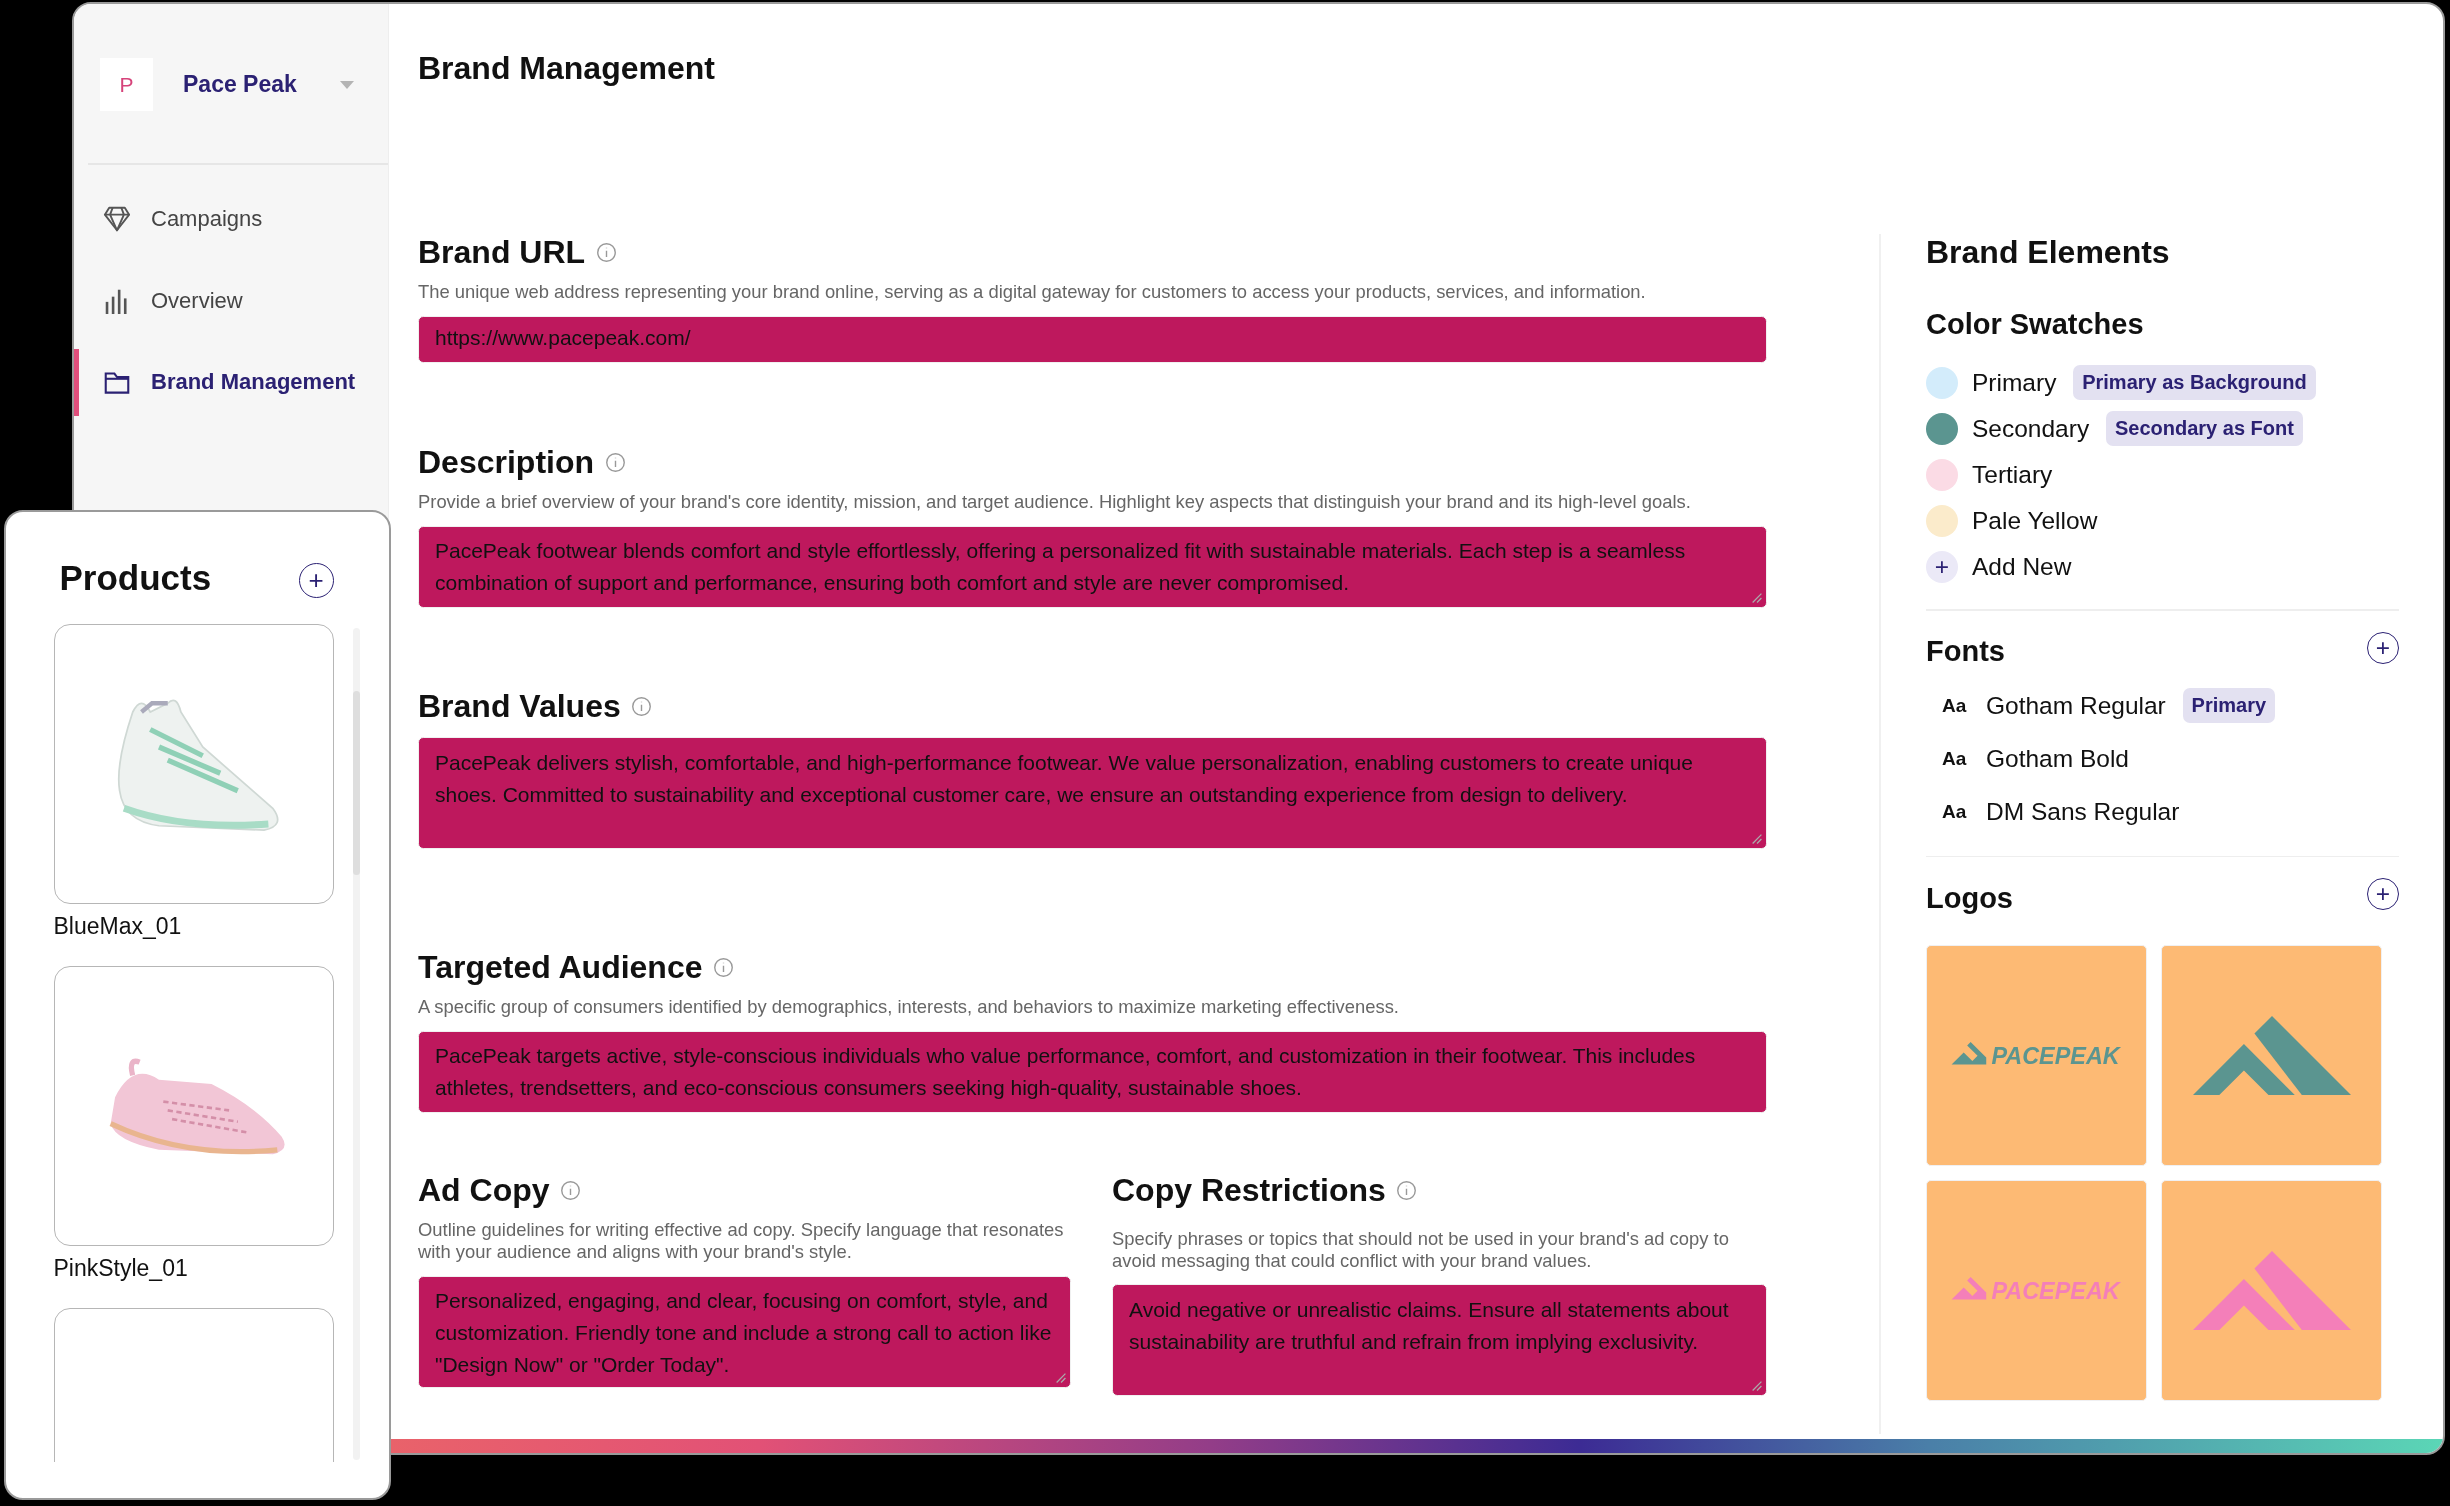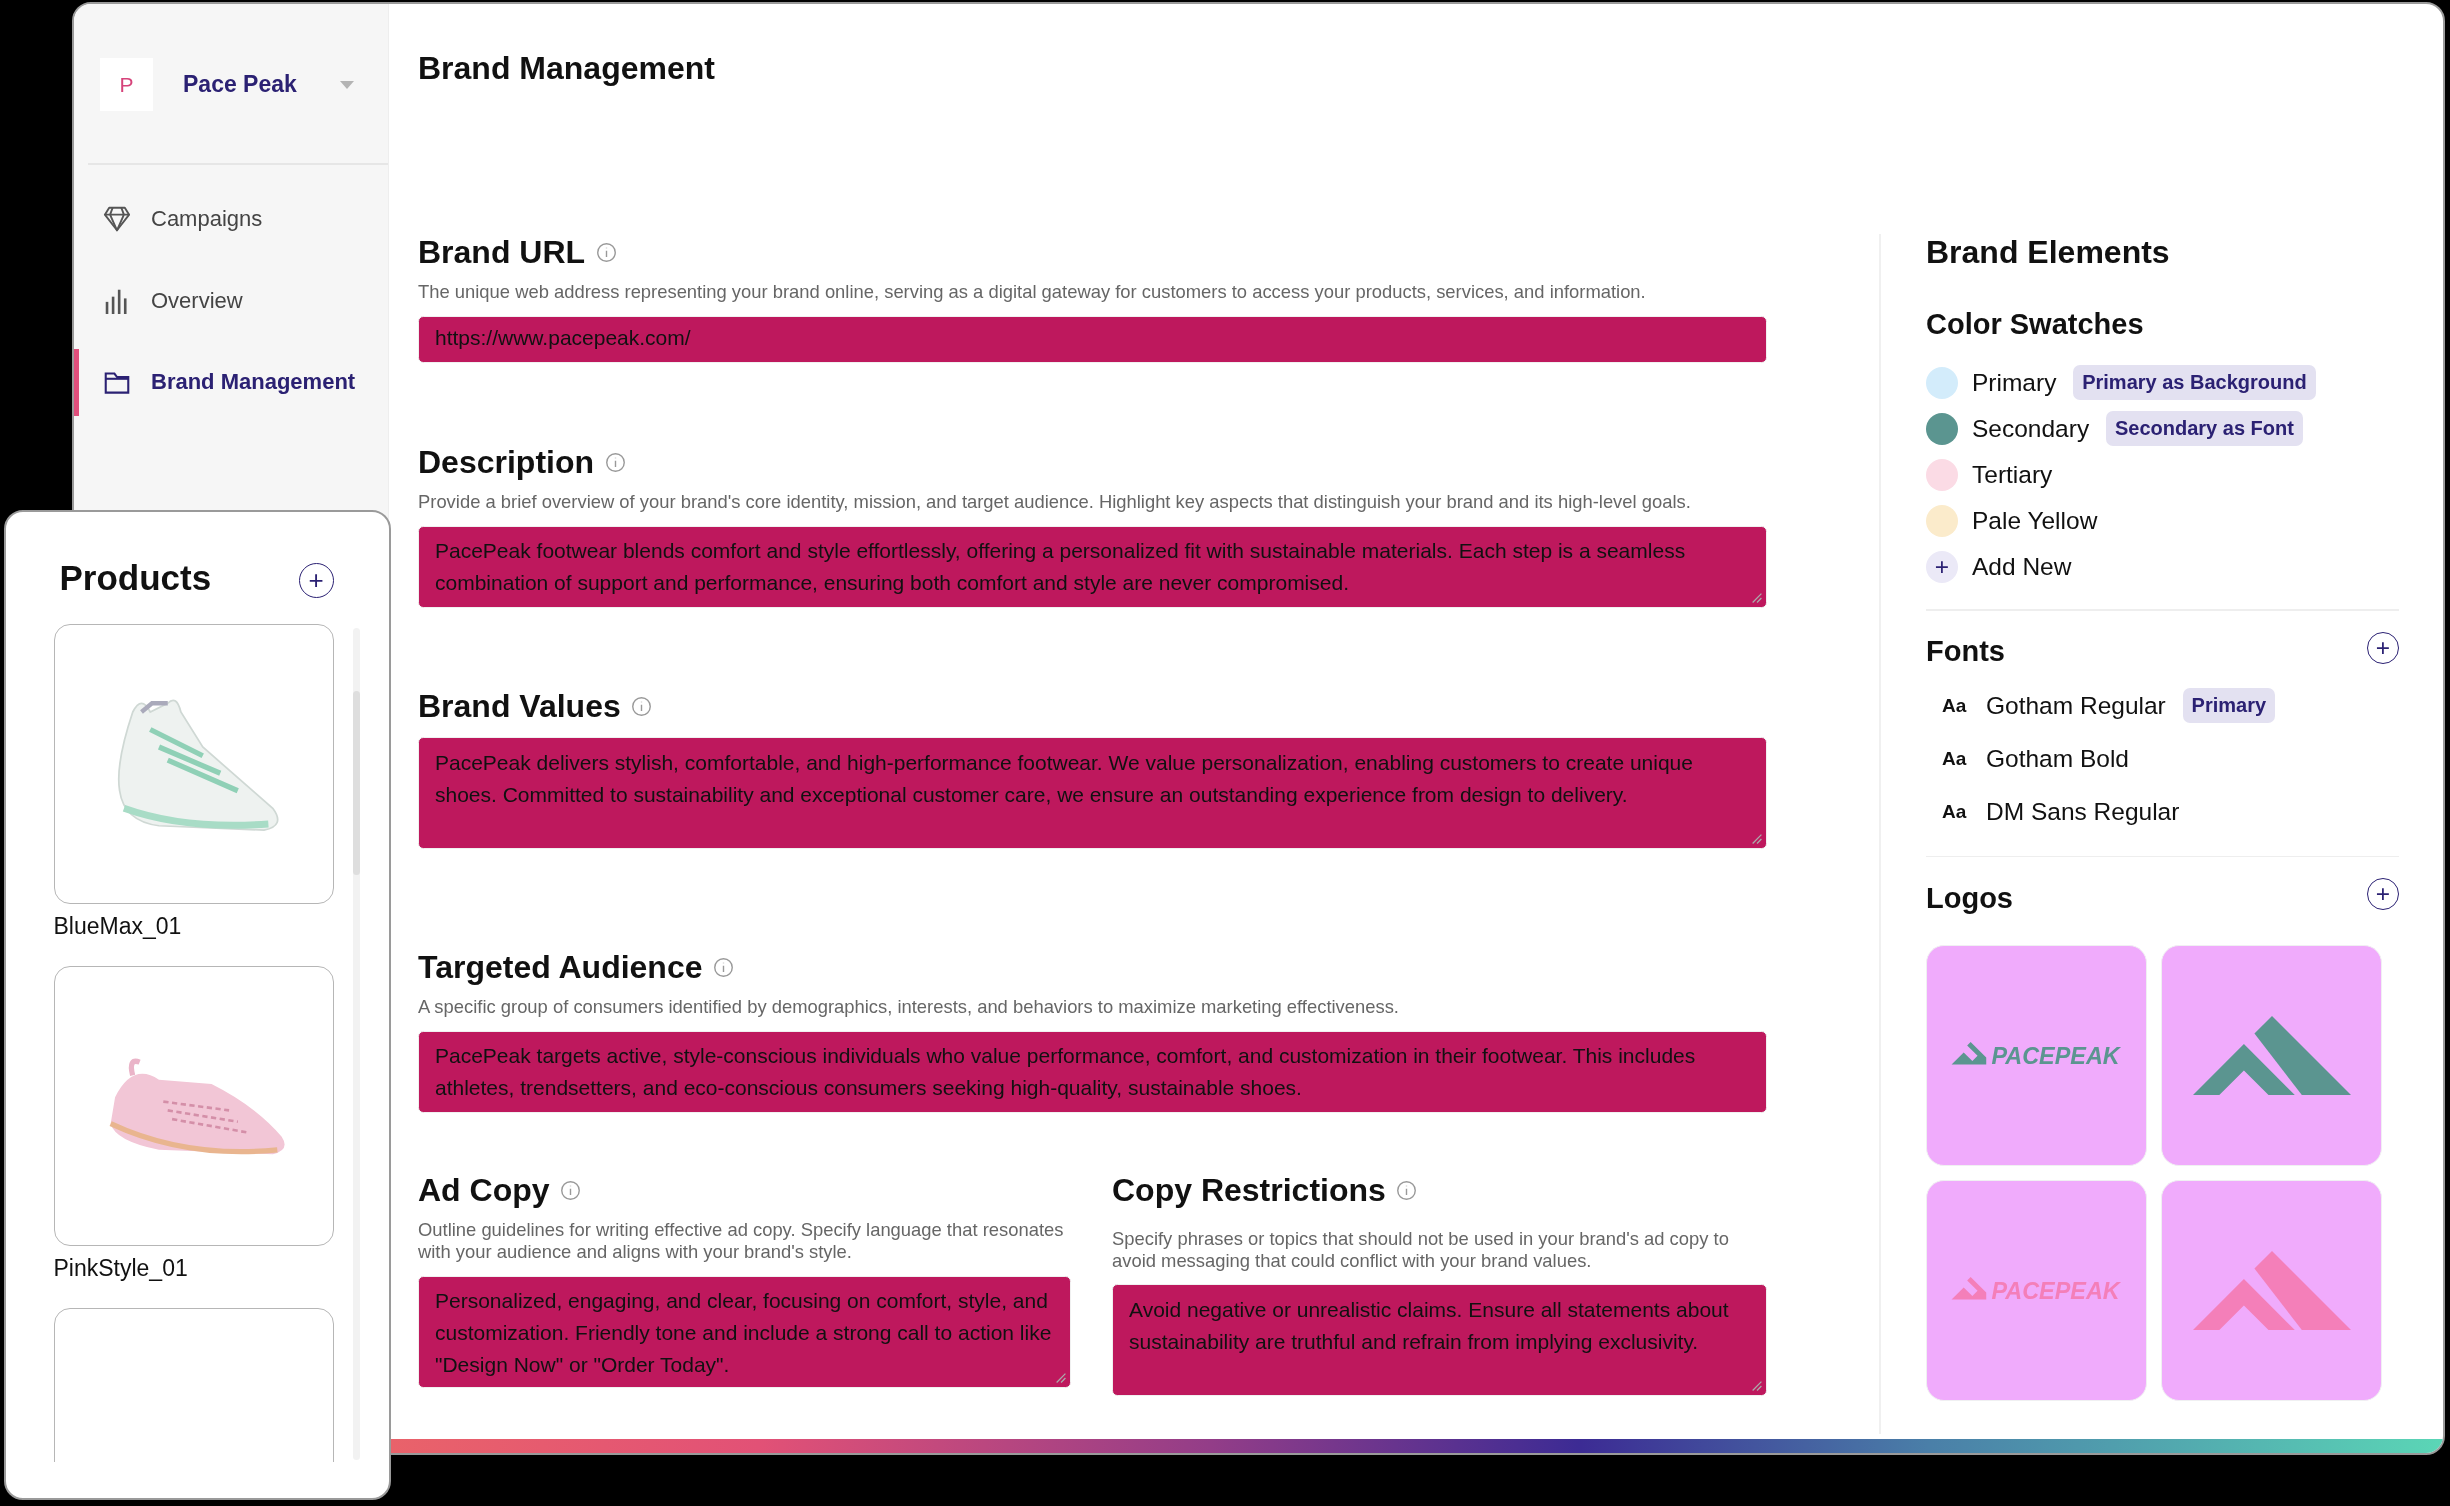--- a/index.html
+++ b/index.html
@@ -57,21 +57,21 @@
   .re-title { font-size: 32px; font-weight: bold; color: #111; }
   .re-sub { font-size: 29px; font-weight: bold; color: #111; }
   .swatch-row { display: flex; align-items: center; height: 46px; font-size: 24.5px; color: #111; }
   .swatch { width: 32px; height: 32px; border-radius: 50%; margin-right: 14px; display: flex; align-items: center; justify-content: center; color: #2b2173; font-size: 24.5px; }
   .badge { background: #e3e1f1; color: #2b2173; font-weight: bold; font-size: 20px; padding: 6.1px 8.8px; border-radius: 7px; margin-left: 17px; }
   .section-divider { width: 473px; height: 1.8px; background: #eeeeee; }
   .plus-circle { position: absolute; right: 0; width: 32px; height: 32px; border: 1.8px solid #2b2173; border-radius: 50%; display: flex; align-items: center; justify-content: center; color: #2b2173; font-size: 24.5px; }
   .font-row { display: flex; align-items: center; height: 53px; font-size: 24.5px; color: #111; padding-left: 16px; }
   .aa { font-weight: bold; font-size: 19px; width: 44px; }
   .logo-grid { display: grid; grid-template-columns: 221px 221px; gap: 14px; margin-top: 19px; }
-  .logo-card { width: 221px; height: 221px; border: 1.8px solid #f0f0f2; border-radius: 18px; display: flex; align-items: center; justify-content: center; background: #f0abfc; }
+  .logo-card { width: 221px; height: 221px; border: 1.8px solid #f0f0f2; border-radius: 5px; display: flex; align-items: center; justify-content: center; background: #fdba74; }
 
   .gradient-bar {
     position: absolute; left: 315px; right: 0; bottom: 0; height: 14px;
     background: linear-gradient(90deg, #e9626a 0%, #e25176 18%, #933d88 40%, #3c2b94 58%, #4a7fa8 75%, #5bd6b6 100%);
   }
 
   .products {
     position: absolute; left: 3.5px; top: 510px; width: 387px; height: 990px; background: #fff;
     border: 2.6px solid #9a9a9a; border-radius: 19px; overflow: hidden;
   }

